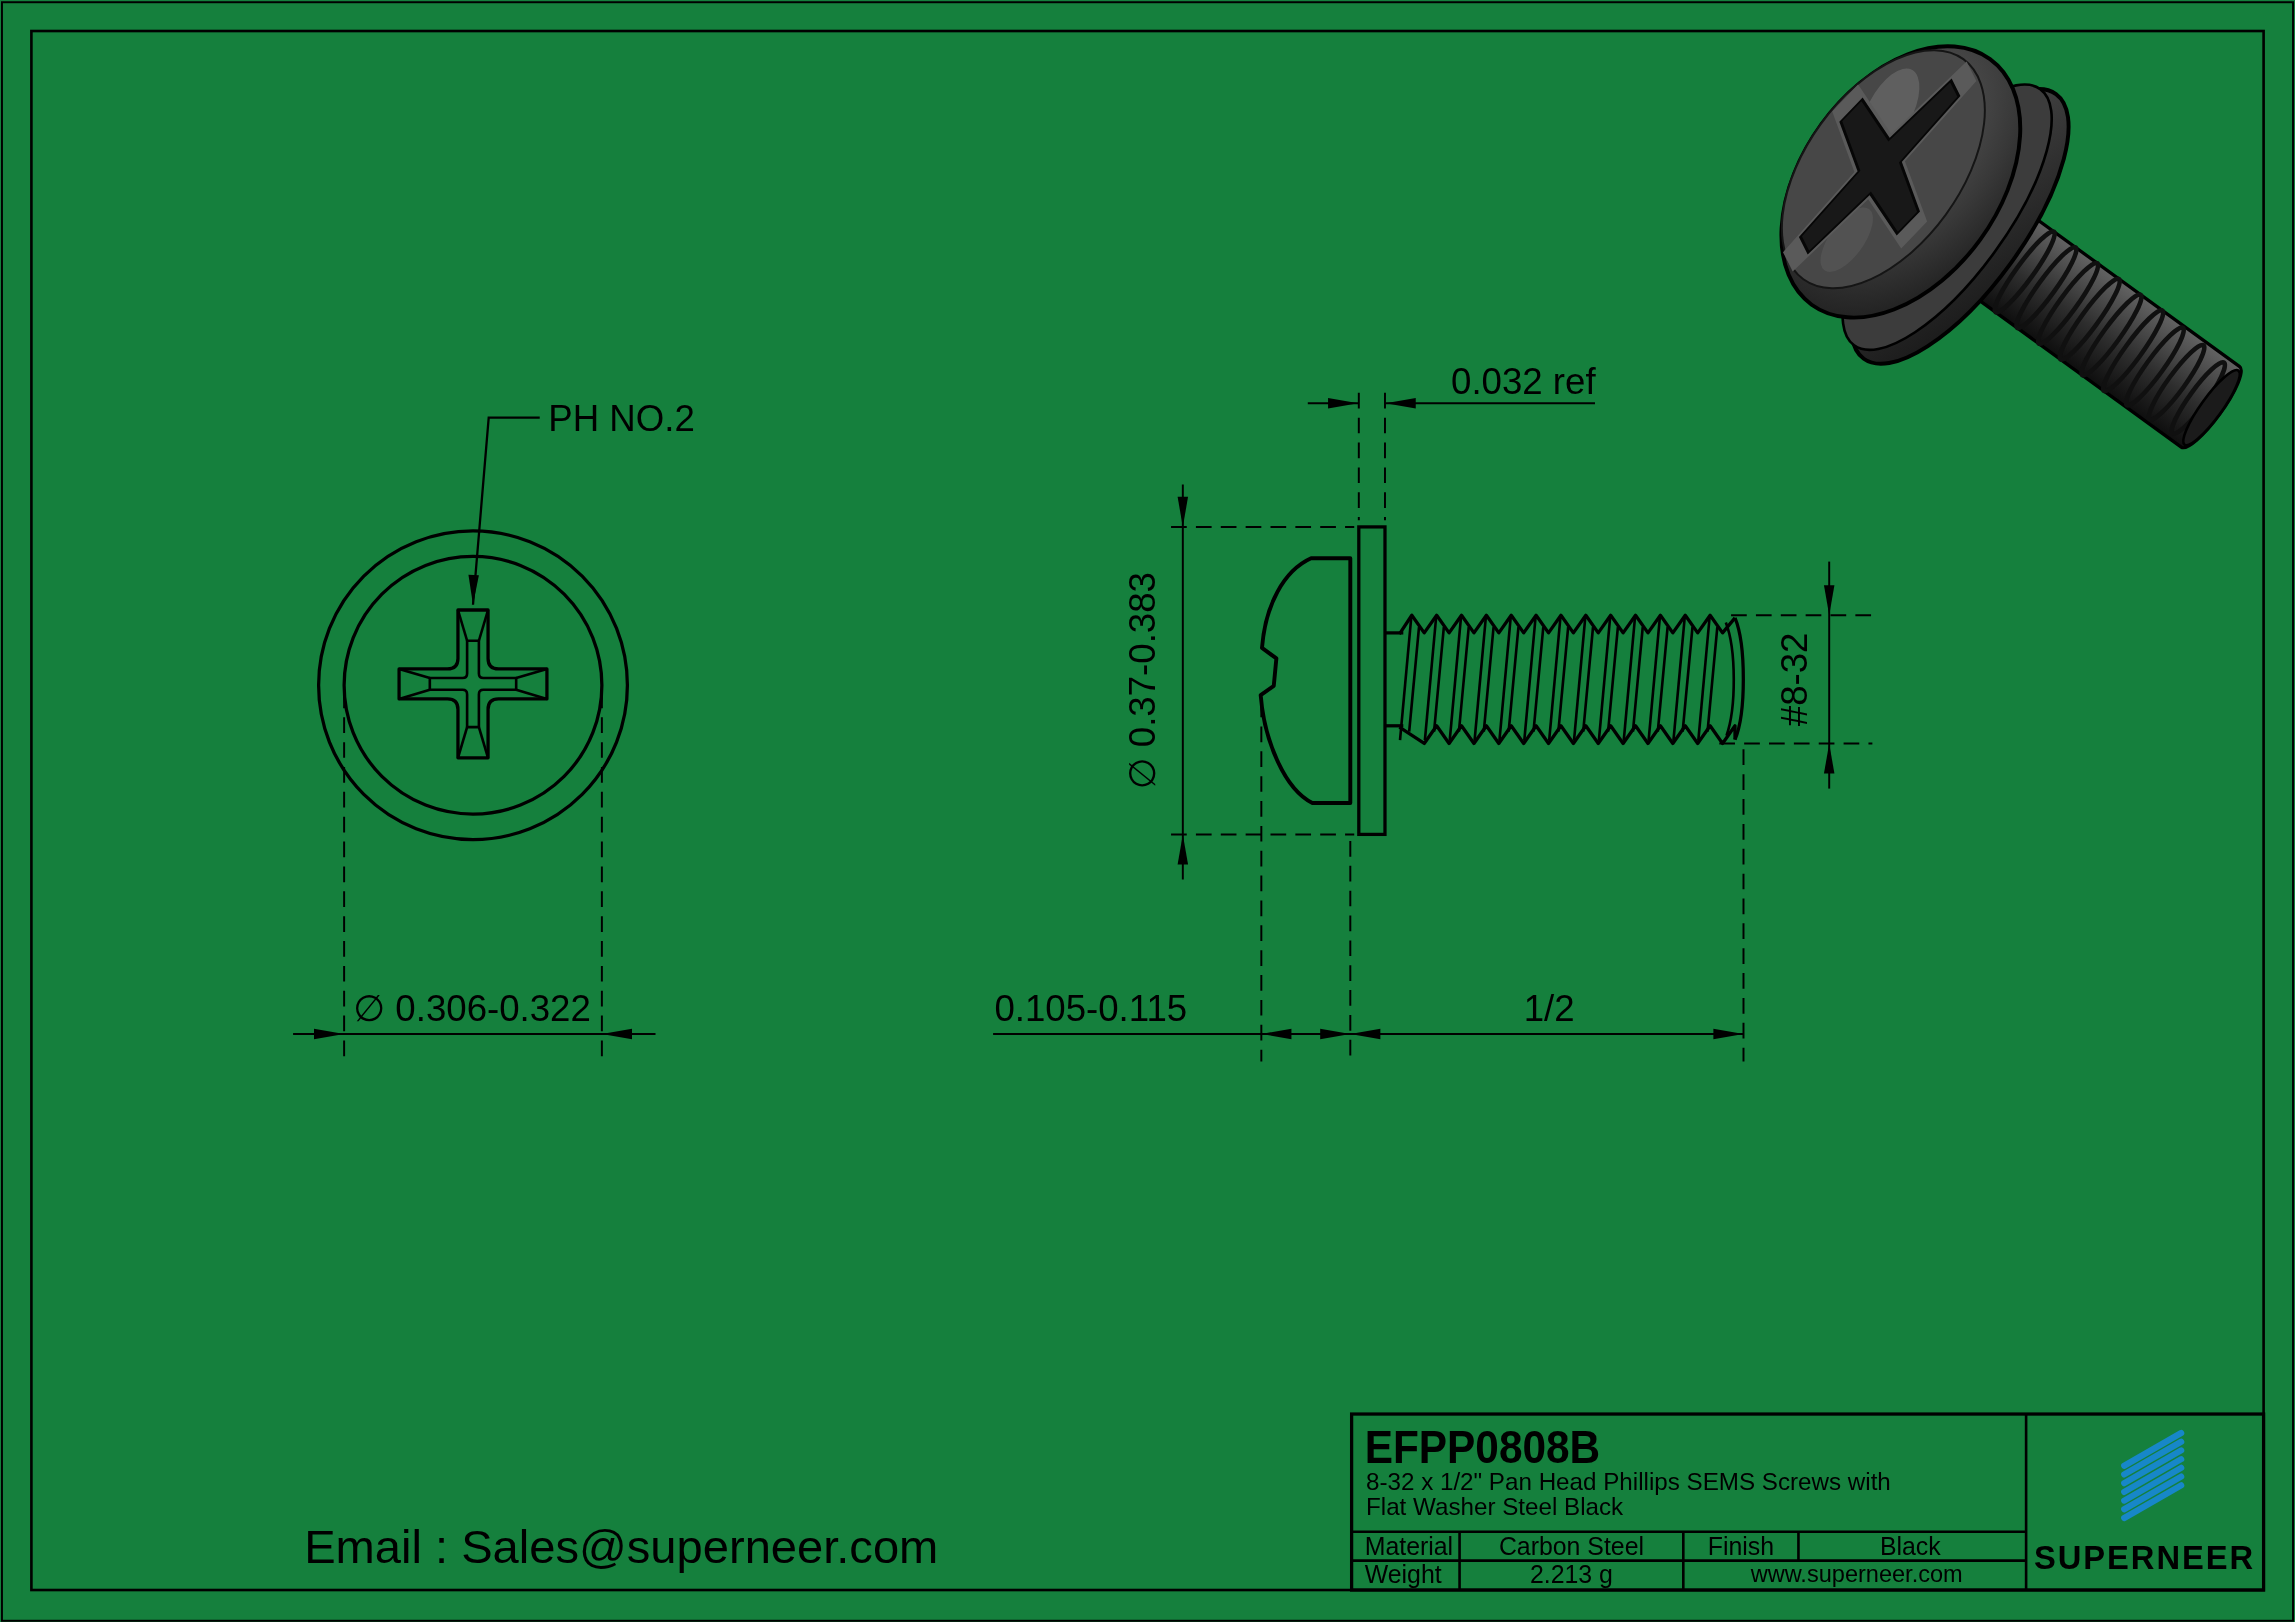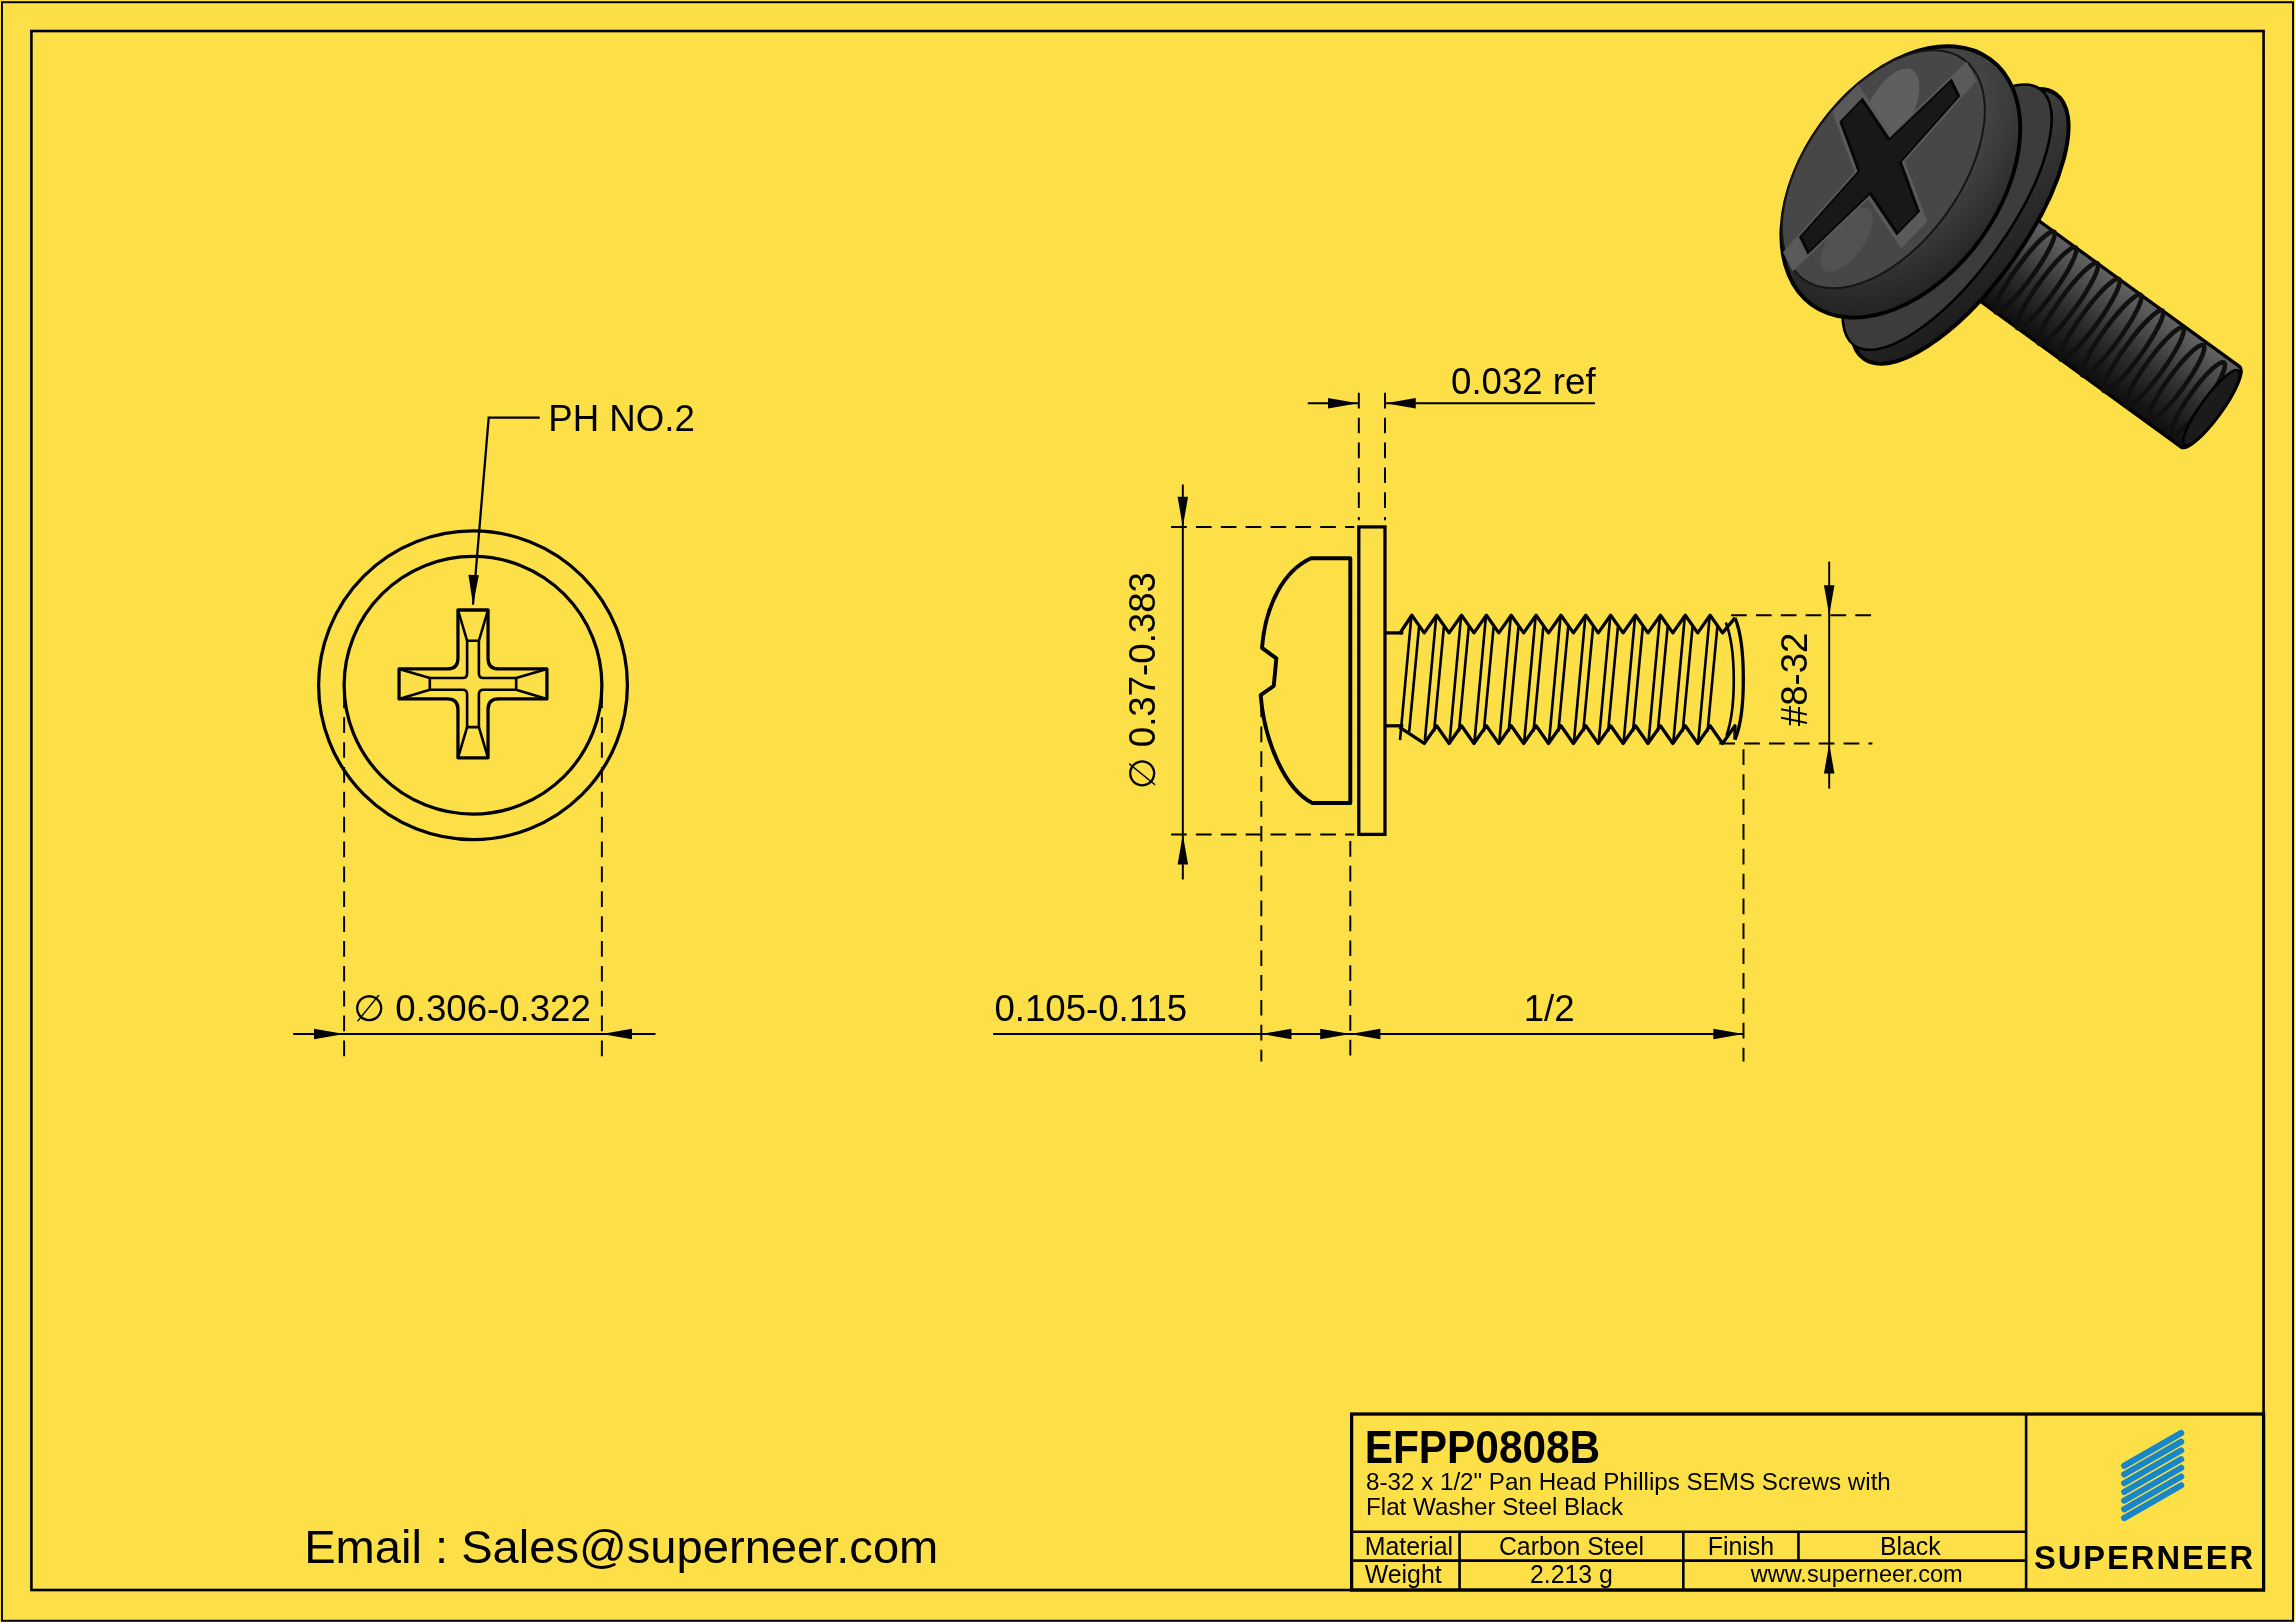--- a/index.html
+++ b/index.html
@@ -1,17 +1,17 @@
 <!DOCTYPE html>
 <html style="font-size:10.5px"><head>
 <meta charset="utf-8">
 <style>
   html,body{margin:0;padding:0;background:#ffffff;}
   body{font-family:"Liberation Sans", sans-serif;}
-  .page{position:relative;width:2295px;height:1623px;background:#fde047;overflow:hidden;}
+  .page{position:relative;width:2295px;height:1623px;background:#15803d;overflow:hidden;}
   svg{display:block;}
   text{fill:#000;}
   .dimtext{font-size:56px;}
   .leadertext{font-size:56px;}
   .emailtext{font-size:72px;}
   .pn{font-size:70px;font-weight:bold;}
   .desc{font-size:37px;}
   .tbl{font-size:38px;}
   .brand{font-size:50px;font-weight:bold;letter-spacing:3px;}
   .web{font-size:36px;}

